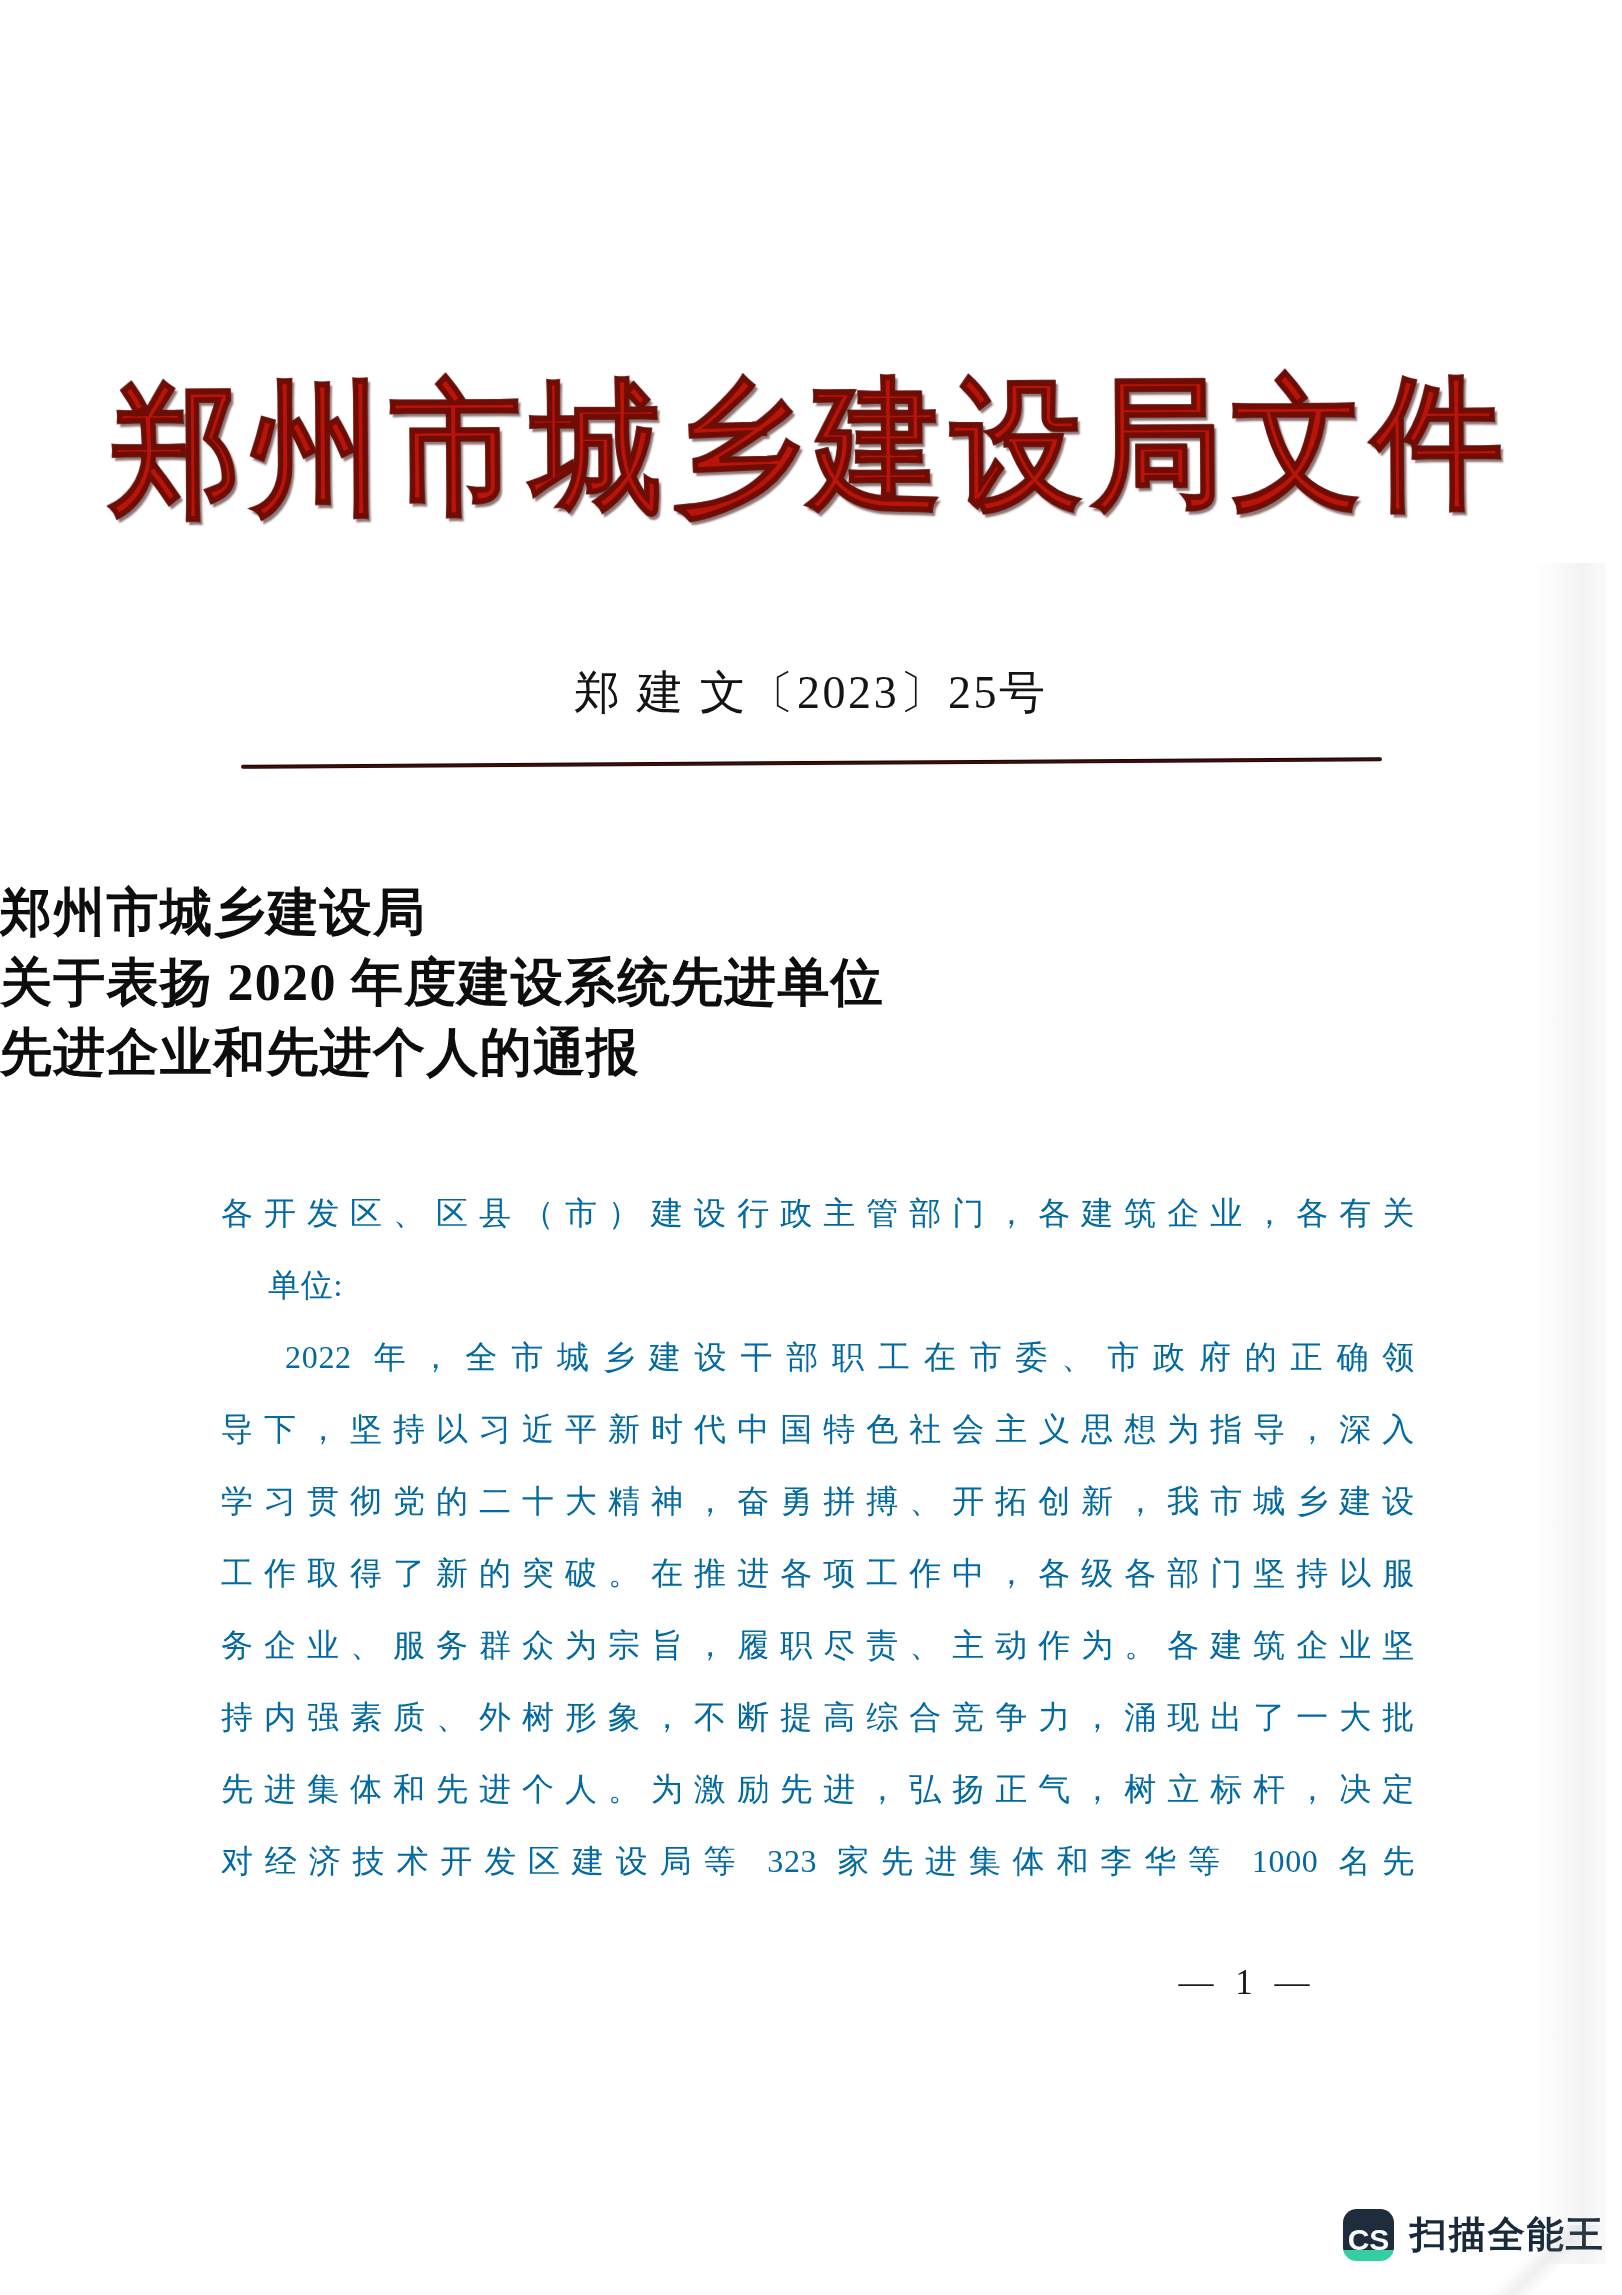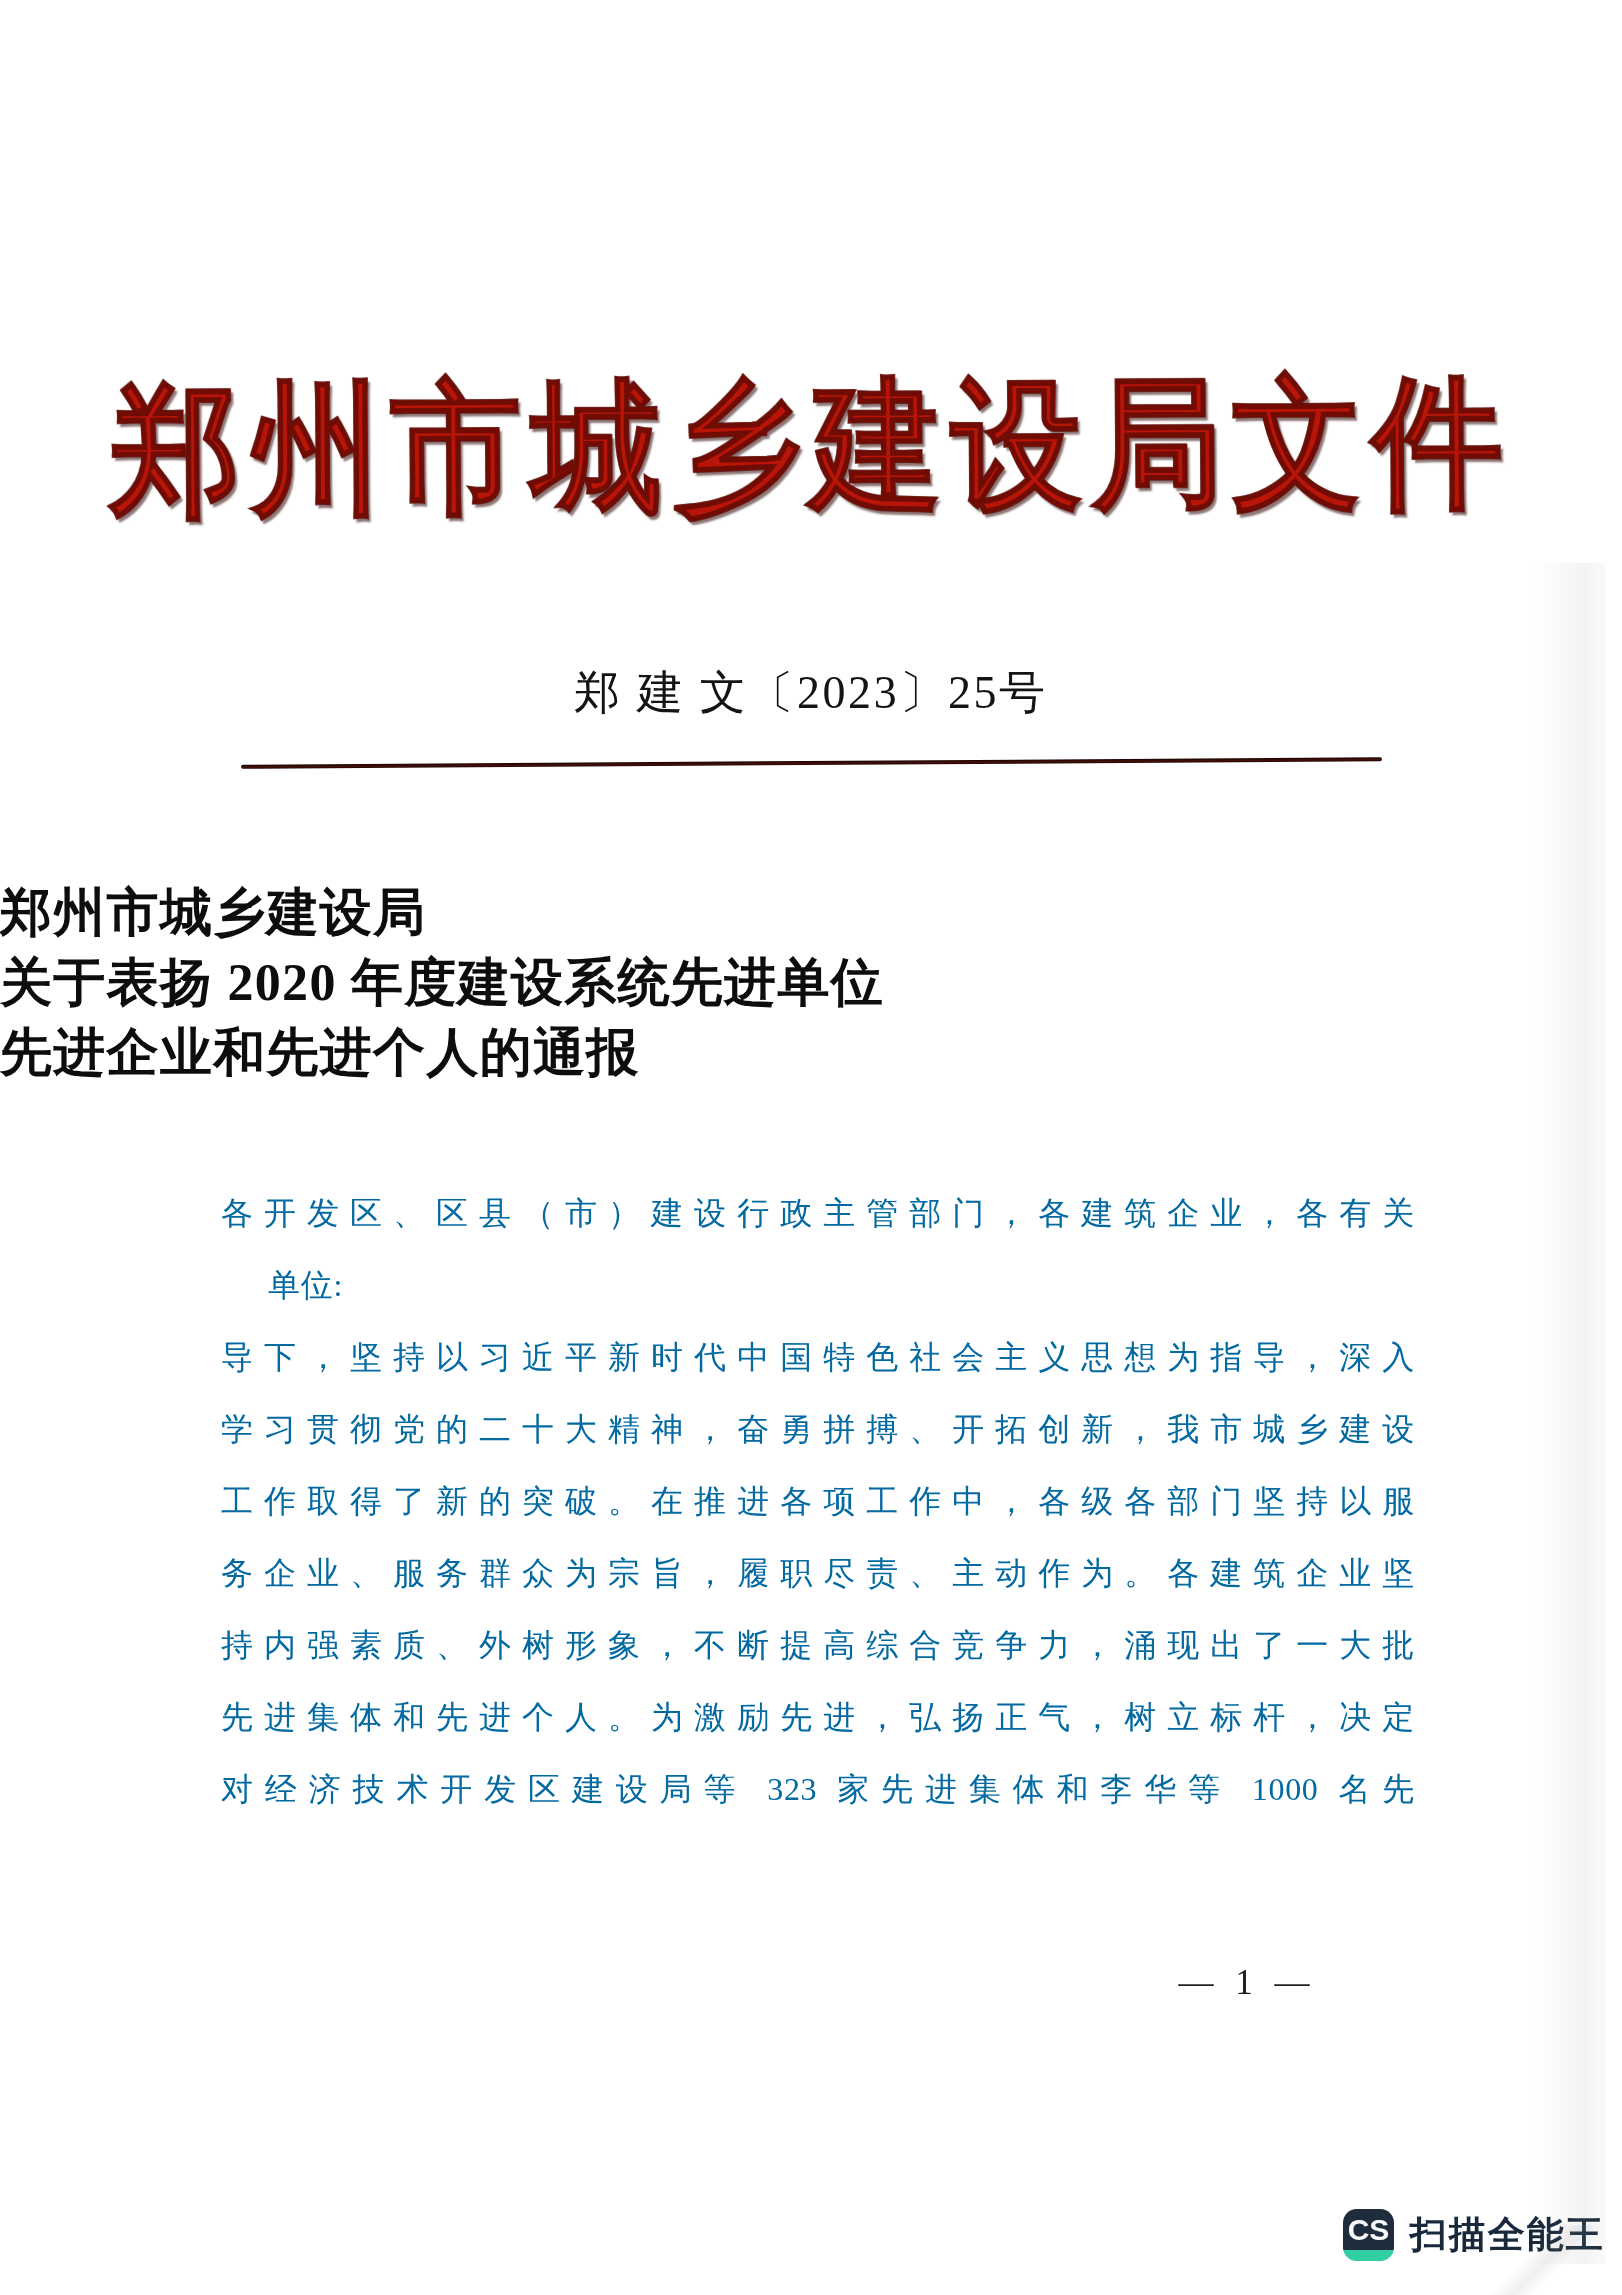--- a/index.html
+++ b/index.html
@@ -120,21 +120,21 @@
     left: 1343px;
     display: flex;
     align-items: center;
   }
   .cs-icon {
     width: 51px;
     height: 52px;
     border-radius: 13.7px;
     background: linear-gradient(to bottom, #1f2c3c 0%, #1f2c3c 79%, #31cfa1 79%, #31cfa1 100%);
     display: flex;
-    align-items: flex-start;
+    align-items: flex-end;
     justify-content: center;
     flex: 0 0 auto;
   }
   .cs-icon-label {
     font-family: "Liberation Sans", sans-serif;
     font-weight: bold;
     font-size: 30px;
     line-height: 42px;
     color: #f7f9fa;
     letter-spacing: 0px;
@@ -184,20 +184,21 @@
 
   <div class="title-line">郑州市城乡建设局</div>
       <div class="title-line">关于表扬 2020 年度建设系统先进单位</div>
       <div class="title-line">先进企业和先进个人的通报</div>
     </div>
 
   <div class="body-block">
 
   <div class="body-line">各开发区、区县（市）建设行政主管部门，各建筑企业，各有关</div>
       <div class="body-line para-end">单位:</div>
+      <div class="body-line indent">2022 年，全市城乡建设干部职工在市委、市政府的正确领</div>
       <div class="body-line">导下，坚持以习近平新时代中国特色社会主义思想为指导，深入</div>
       <div class="body-line">学习贯彻党的二十大精神，奋勇拼搏、开拓创新，我市城乡建设</div>
       <div class="body-line">工作取得了新的突破。在推进各项工作中，各级各部门坚持以服</div>
       <div class="body-line">务企业、服务群众为宗旨，履职尽责、主动作为。各建筑企业坚</div>
       <div class="body-line">持内强素质、外树形象，不断提高综合竞争力，涌现出了一大批</div>
       <div class="body-line">先进集体和先进个人。为激励先进，弘扬正气，树立标杆，决定</div>
       <div class="body-line">对经济技术开发区建设局等 323 家先进集体和李华等 1000 名先</div>
     </div>
 
   <div class="page-number">— 1 —</div>

